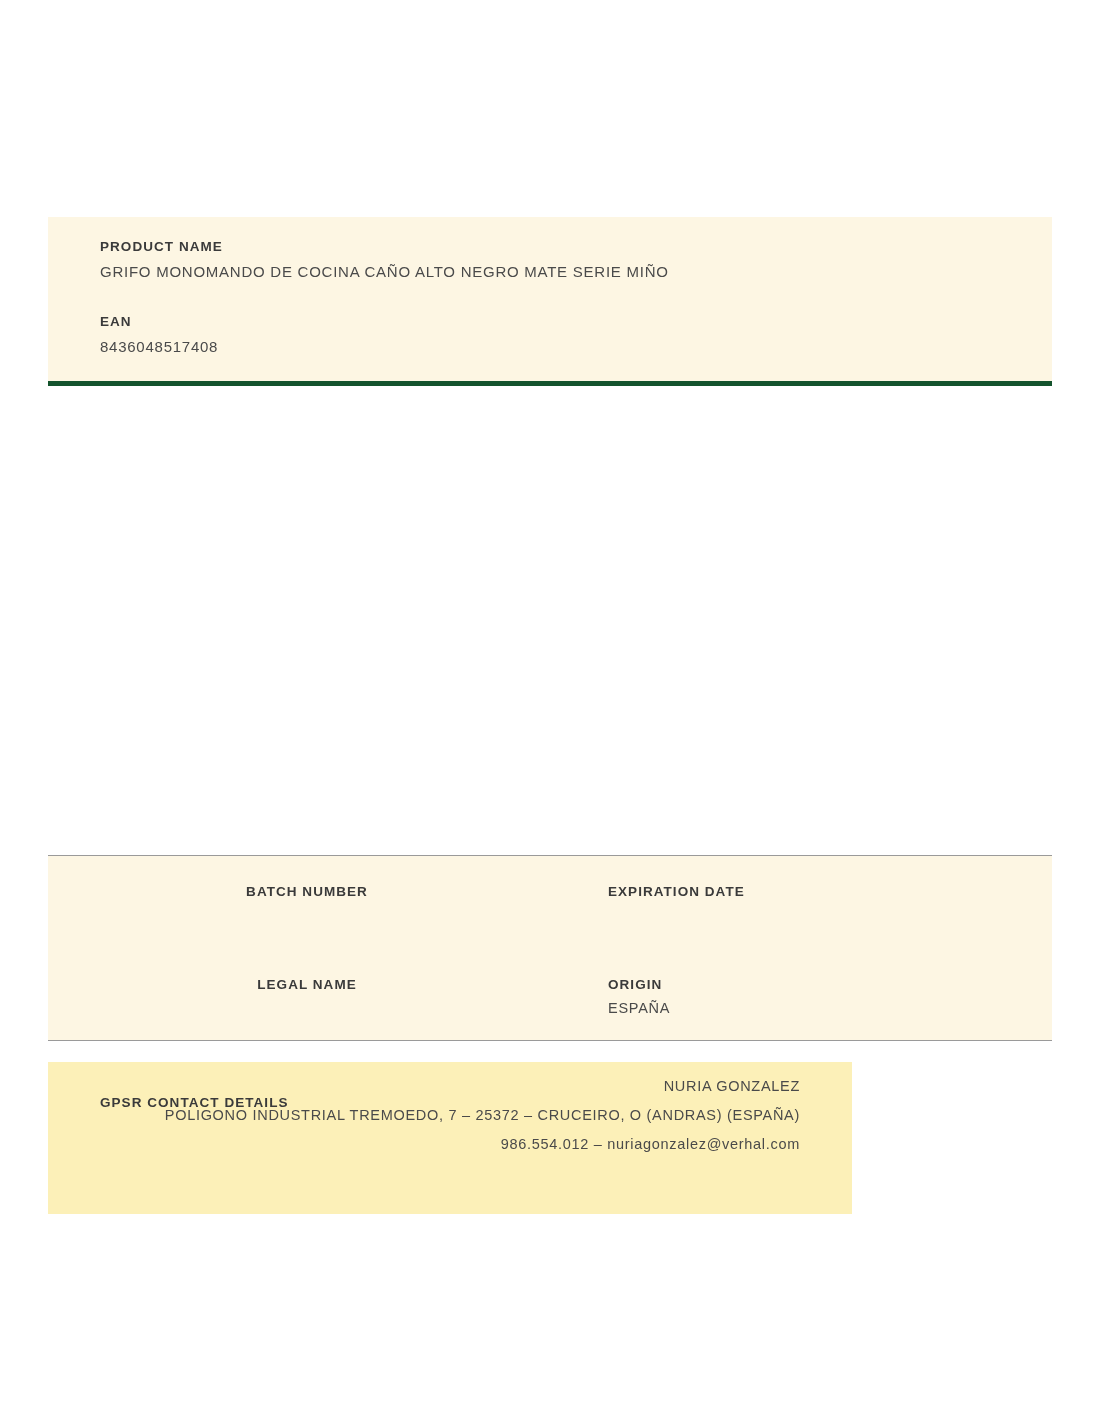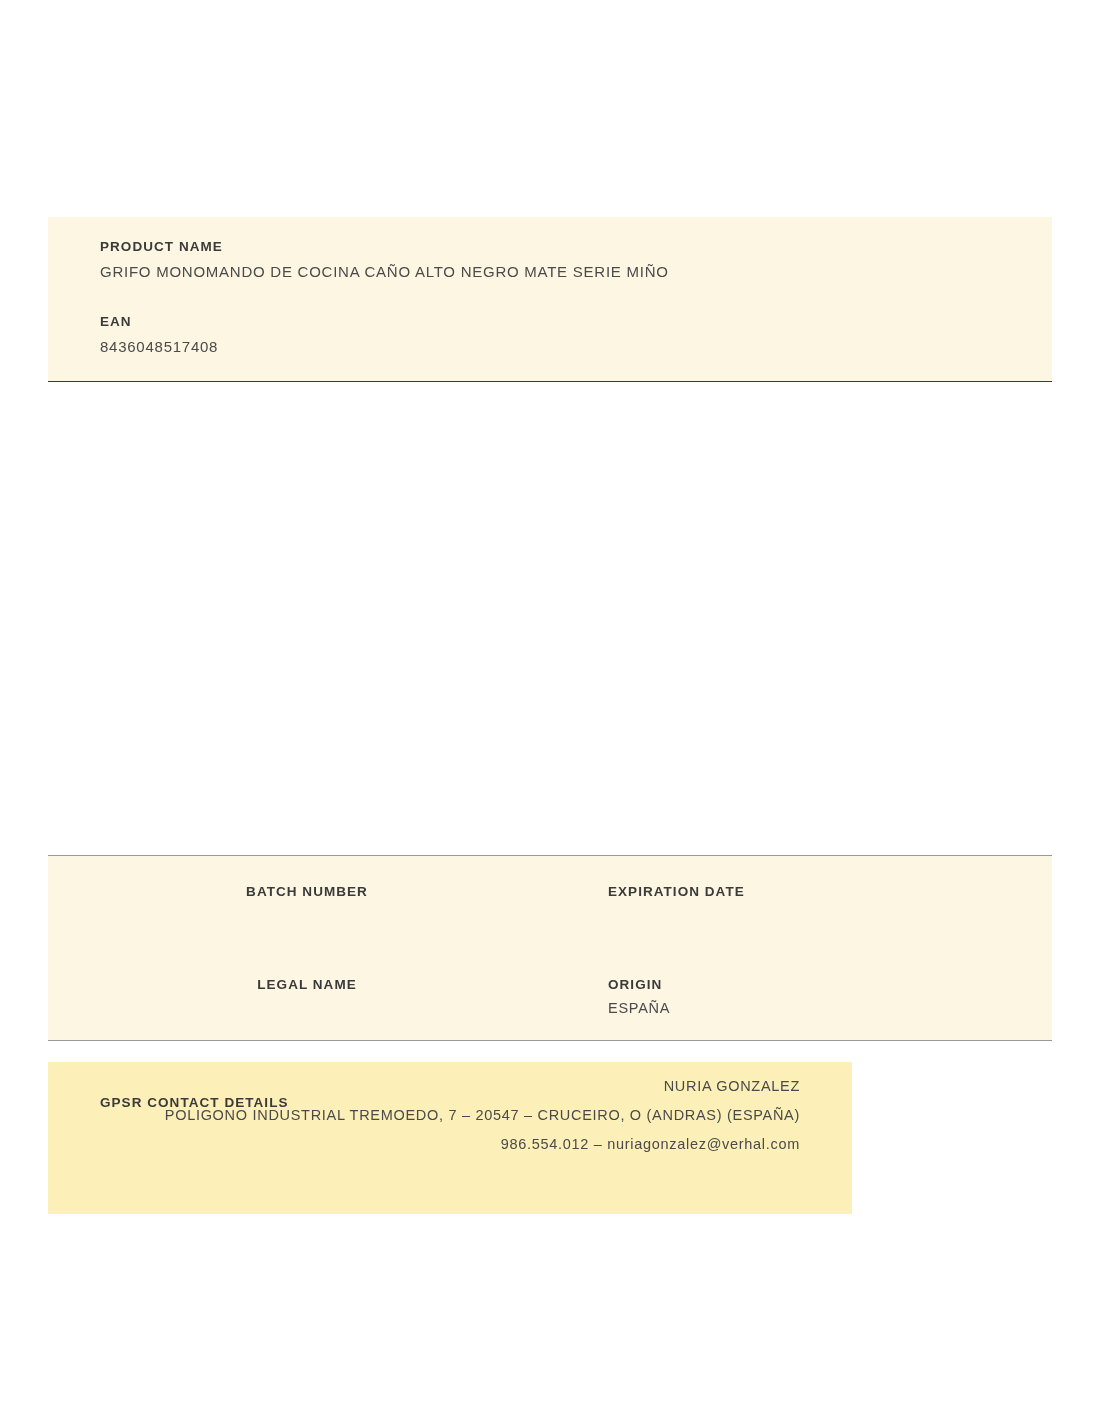--- a/index.html
+++ b/index.html
@@ -22,21 +22,21 @@
     background: #ffffff;
   }
 
   
   .product-block {
     position: absolute;
     left: 48px;
     top: 217px;
     width: 1004px;
     background: #fdf6e3;
-    border-bottom: 1px solid #14532d;
+    border-bottom: 5px solid #14532d;
     box-sizing: border-box;
     padding: 22px 0 26px 0;
   }
   .field-label {
     font-size: 13.5px;
     font-weight: bold;
     letter-spacing: 1.05px;
     color: #3a3a3a;
     margin: 0 0 9px 52px;
   }
@@ -186,18 +186,18 @@
           <div class="h-value">ESPAÑA</div>
         </div>
       </div>
     </div>
   </section>
 
   <section class="gpsr-block">
     <div class="gpsr-label">GPSR CONTACT DETAILS</div>
     <div class="gpsr-lines">
       <div class="gpsr-line">NURIA GONZALEZ</div>
-      <div class="gpsr-line">POLIGONO INDUSTRIAL TREMOEDO, 7 – 20547 – CRUCEIRO, O (ANDRAS) (ESPAÑA)</div>
+      <div class="gpsr-line">POLIGONO INDUSTRIAL TREMOEDO, 7 – 25372 – CRUCEIRO, O (ANDRAS) (ESPAÑA)</div>
       <div class="gpsr-line">986.554.012 – nuriagonzalez@verhal.com</div>
     </div>
   </section>
 
 </div>
 
 </body></html>

